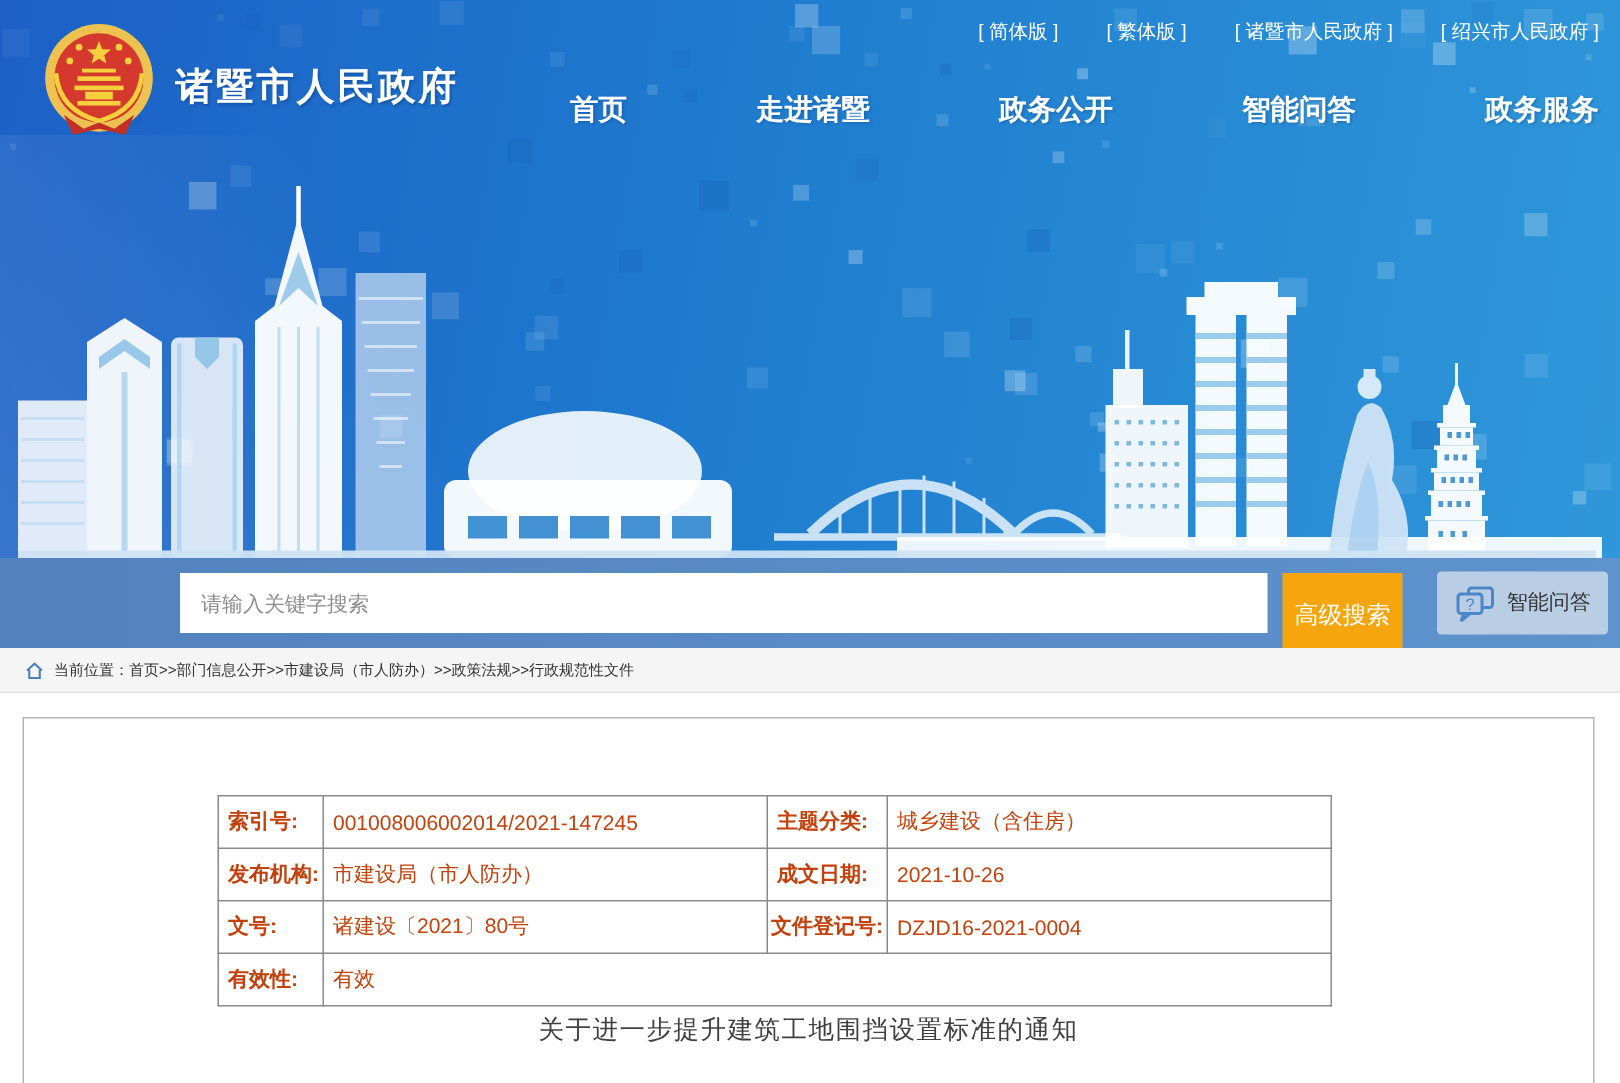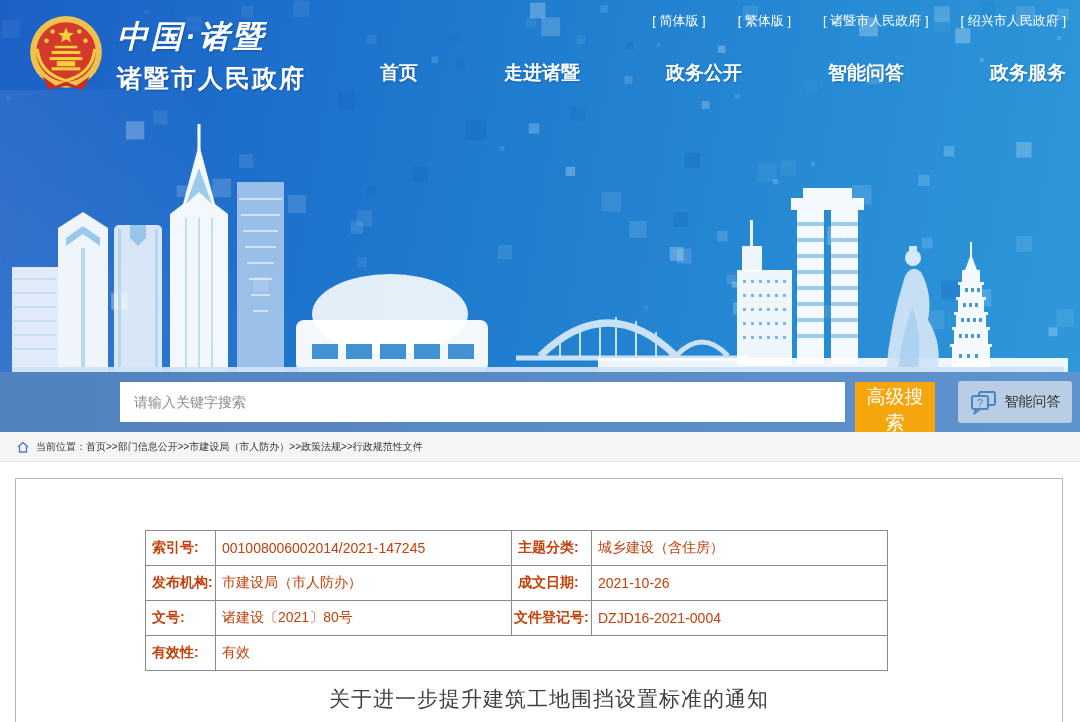--- a/index.html
+++ b/index.html
@@ -32,42 +32,42 @@
         text-shadow:1px 1px 2px rgba(0,40,100,.3);}
 
   
   .search-strip{position:absolute;top:372px;left:0;width:1080px;height:60px;
         background:linear-gradient(90deg,#5282bd,#5f93cd);}
   .search-input{position:absolute;top:10px;left:120px;width:711px;height:40px;border:0;
         padding:0 0 0 14px;font-size:14px;color:#0369a1;background:#fff;outline:none;
         font-family:inherit;}
   .search-input::placeholder{color:#8c8c8c;}
   .adv-btn{position:absolute;top:10px;left:855px;width:80px;height:56px;border:0;
-        background:#f5a60d;color:#fff;font-size:19px;cursor:pointer;font-family:inherit;}
+        background:#f5a60d;color:#fff;font-size:16px;cursor:pointer;font-family:inherit;}
   .qa-btn{position:absolute;top:9px;left:958px;width:114px;height:42px;border:0;border-radius:3px;
         background:#b9cee5;color:#333;font-size:14px;cursor:pointer;display:flex;
         align-items:center;justify-content:center;gap:8px;font-family:inherit;}
 
   
   .breadcrumb{position:absolute;top:432px;left:0;width:1080px;height:30px;background:#f5f5f5;
         border-bottom:1px solid #e2e2e2;display:flex;align-items:center;padding-left:16px;
         box-sizing:border-box;font-size:10px;color:#333;}
   .breadcrumb svg{margin-right:6px;}
   .breadcrumb .path{cursor:pointer;}
 
   
   .card{position:absolute;top:478px;left:15px;width:1048px;height:300px;background:#fff;
         border:1px solid #b5b5b5;box-sizing:border-box;}
   .doc-table{position:absolute;top:51px;left:129px;border-collapse:collapse;table-layout:fixed;
         width:742px;font-size:14px;color:#c2410c;}
   .doc-table td{border:1px solid #8a8a8a;height:34px;padding:0 6px;overflow:hidden;
         white-space:nowrap;}
   .doc-table td.lbl{font-weight:bold;}
-  .doc-title{position:absolute;top:196px;left:0;width:100%;text-align:center;margin:10px;
-        font-size:21px;font-weight:normal;color:#3f3f3f;letter-spacing:1px;}
+  .doc-title{position:absolute;top:196px;left:0;width:100%;text-align:center;margin:0;
+        font-size:17px;font-weight:normal;color:#3f3f3f;letter-spacing:1px;}
 </style>
 </head>
 <body>
 
 <div class="hero">
   <svg id="mosaic">
       <rect x="979.6934460903021" y="58.11254083328723" width="4.000876553357056" height="4.000876553357056" fill="#ffffff" opacity="0.21"></rect>
       <rect x="350.38830156549267" y="221.44291093114333" width="12.52342886874612" height="12.52342886874612" fill="#9fd4f2" opacity="0.17"></rect>
       <rect x="676.6131391621255" y="248.5674551458362" width="14.95223267886426" height="14.95223267886426" fill="#ffffff" opacity="0.13"></rect>
       <rect x="742.7206126073006" y="5.528342900659333" width="15.326421653538207" height="15.326421653538207" fill="#9fd4f2" opacity="0.15"></rect>
@@ -330,21 +330,20 @@
         <rect x="29" y="31" width="22" height="2.5"></rect>
         <rect x="26" y="36" width="28" height="3"></rect>
         <rect x="24" y="42" width="32" height="3"></rect>
         <rect x="31" y="46" width="18" height="5"></rect>
         <rect x="26" y="52" width="28" height="3"></rect>
         <path d="M12,34 Q14,58 40,65 Q66,58 68,34" fill="none" stroke="#f5d03c" stroke-width="3"></path>
       </g>
       <path d="M17,61 L30,70 L40,66 L50,70 L63,61 L57,74 L40,70 L23,74 Z" fill="#c22f24"></path>
     </svg>
     <div class="logo-text">
-      <div class="logo-cn">中国·诸暨</div>
       <div class="logo-sub">诸暨市人民政府</div>
     </div>
   </div>
 
   <div class="top-links">
     <a>[ 简体版 ]</a>
     <a>[ 繁体版 ]</a>
     <a>[ 诸暨市人民政府 ]</a>
     <a>[ 绍兴市人民政府 ]</a>
   </div>

